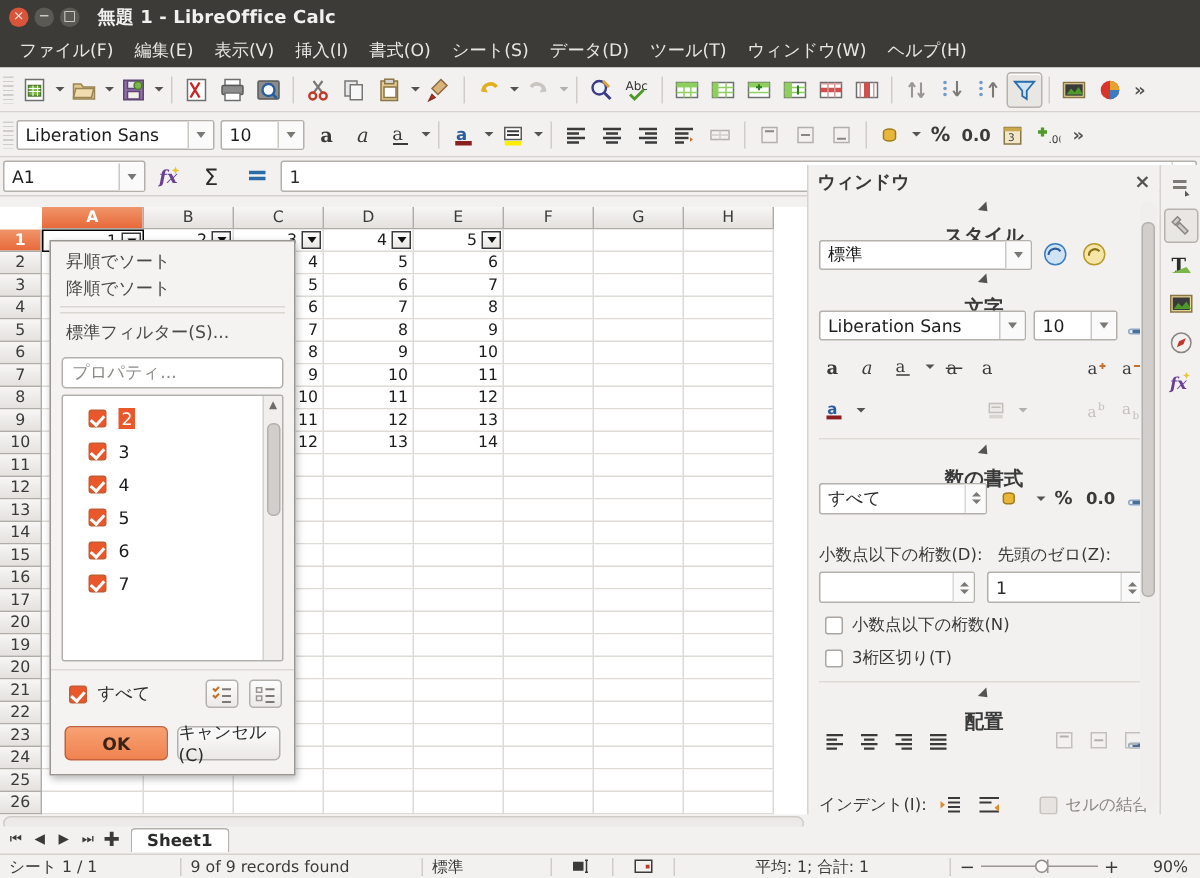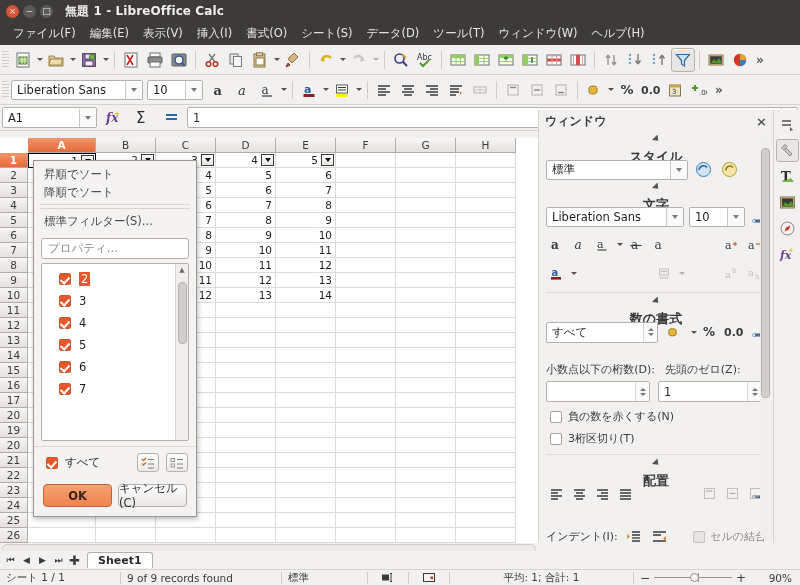--- a/index.html
+++ b/index.html
@@ -1600,21 +1600,21 @@
         <div class="spin" style="width:104px;">
           <span>1</span>
           <span class="sp">
               <i class="u"></i>
               <i class="d"></i>
             </span>
         </div>
       </div>
       <div class="sb-row" style="gap:6px;margin-top:7px;padding-left:4px;">
         <span class="chk"></span>
-        <span class="sb-lbl">負の数を赤くする(N)</span>
+        <span class="sb-lbl">小数点以下の桁数(N)</span>
       </div>
       <div class="sb-row" style="gap:6px;margin-top:7px;padding-left:4px;">
         <span class="chk"></span>
         <span class="sb-lbl">3桁区切り(T)</span>
       </div>
 
       <div class="sb-sec" style="margin-top:8px;border-top:1px solid #dedad6;padding-top:4px;height:24px;">
         <span class="tri"></span>
         <span>配置</span>
         <span class="more">

